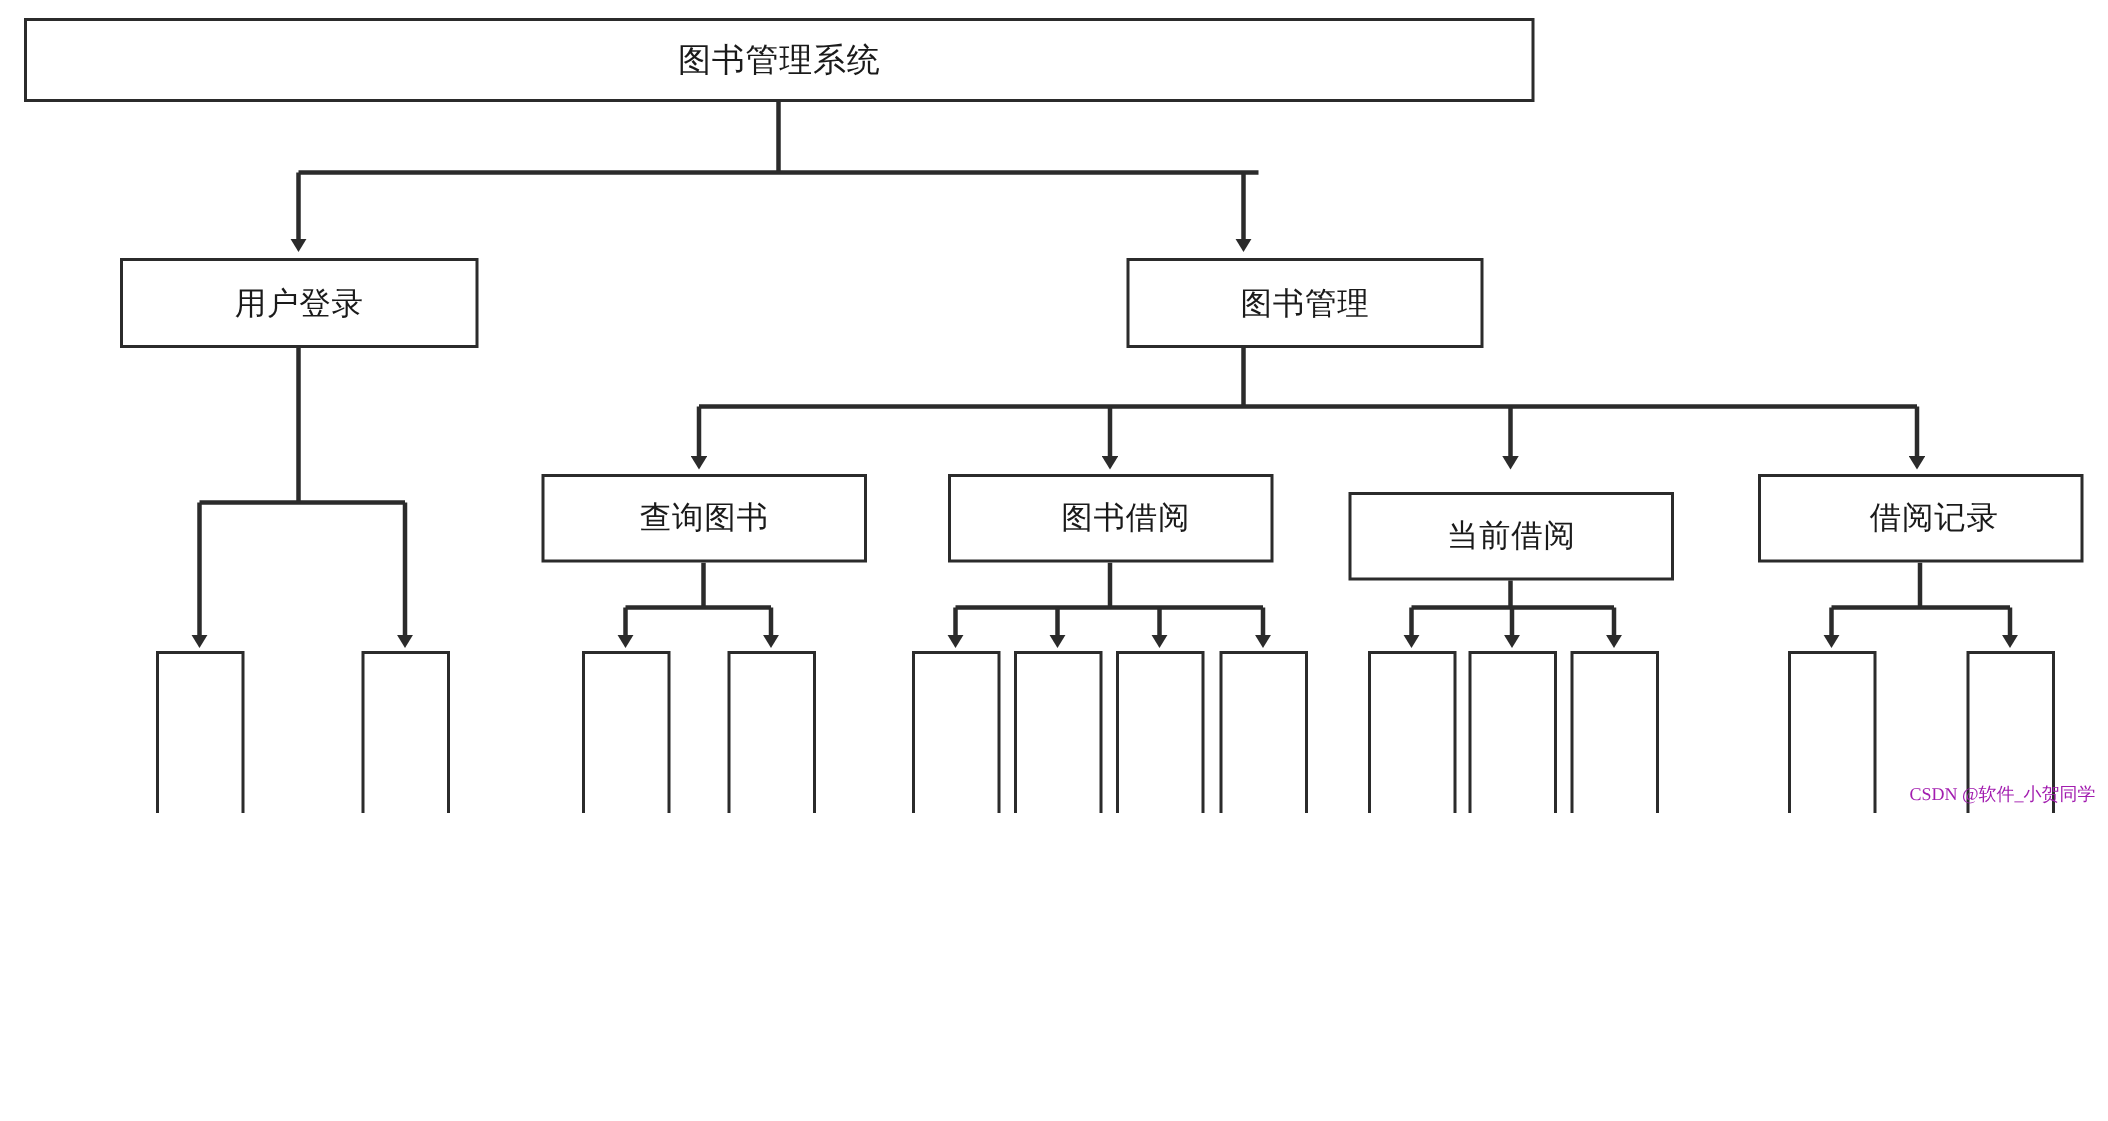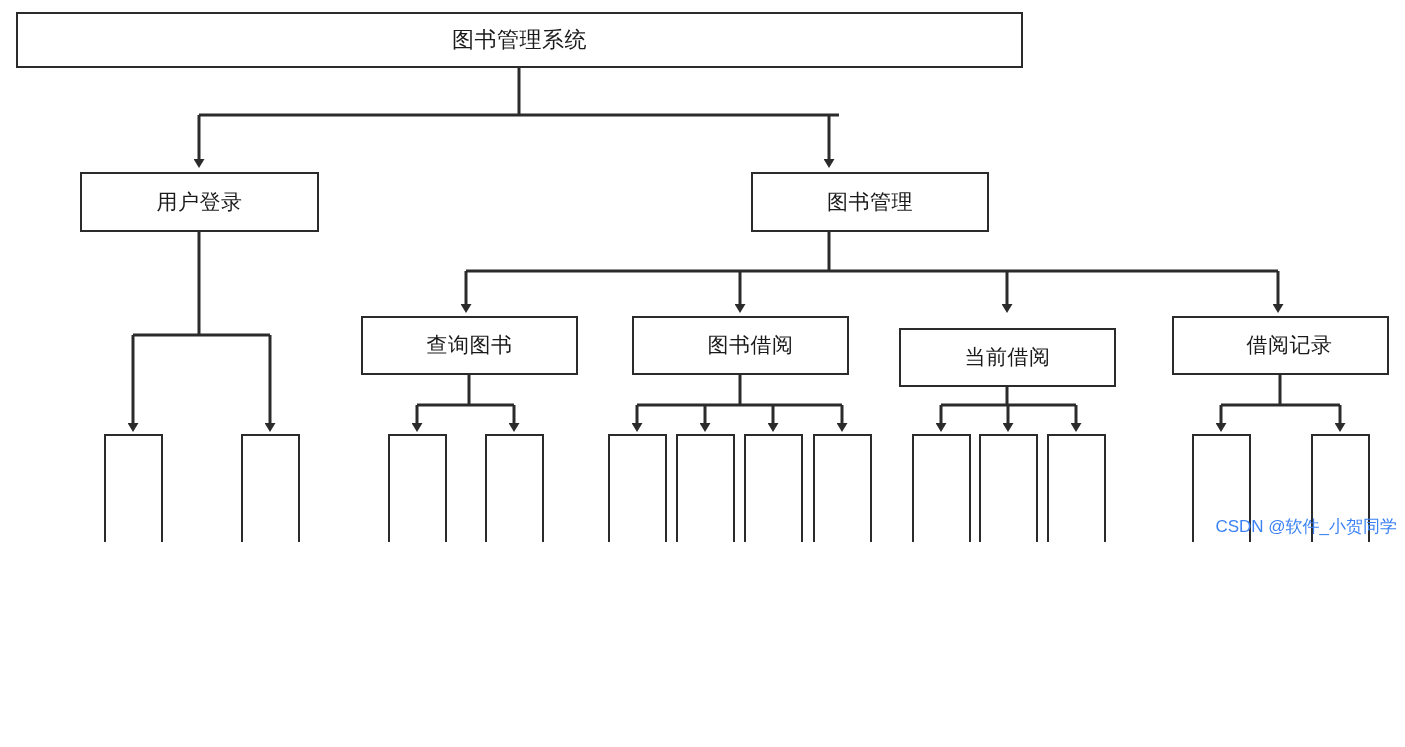--- a/index.html
+++ b/index.html
@@ -5,21 +5,21 @@
   html, body {
     margin: 0;
     padding: 0;
     background: #ffffff;
   }
   #canvas {
     position: relative;
     width: 1405px;
     height: 542px;
     background: #ffffff;
-    font-family: Liberation Sans, sans-serif;
+    font-family: Liberation Serif, serif;
     overflow: hidden;
   }
   #connectors {
     position: absolute;
     left: 0;
     top: 0;
     width: 1405px;
     height: 747px;
   }
   .node {
@@ -57,22 +57,22 @@
     text-orientation: upright;
     font-size: 19px;
     line-height: 1.12;
     letter-spacing: 2px;
     white-space: nowrap;
   }
   #watermark {
     position: absolute;
     right: 8px;
     bottom: 4px;
-    font-size: 17px;
-    color: #3b82f6;
+    font-size: 12px;
+    color: #a21caf;
     white-space: nowrap;
     pointer-events: none;
   }
 </style>
 </head>
 <body>
 
 <div id="canvas">
 
   <svg id="connectors" viewBox="0 0 1405 747" xmlns="http://www.w3.org/2000/svg">

